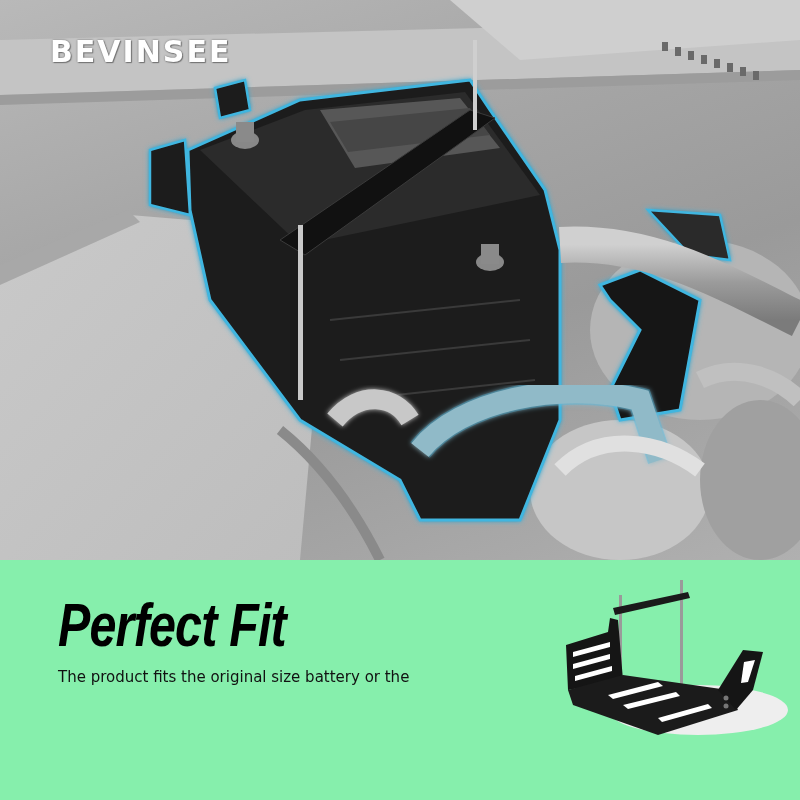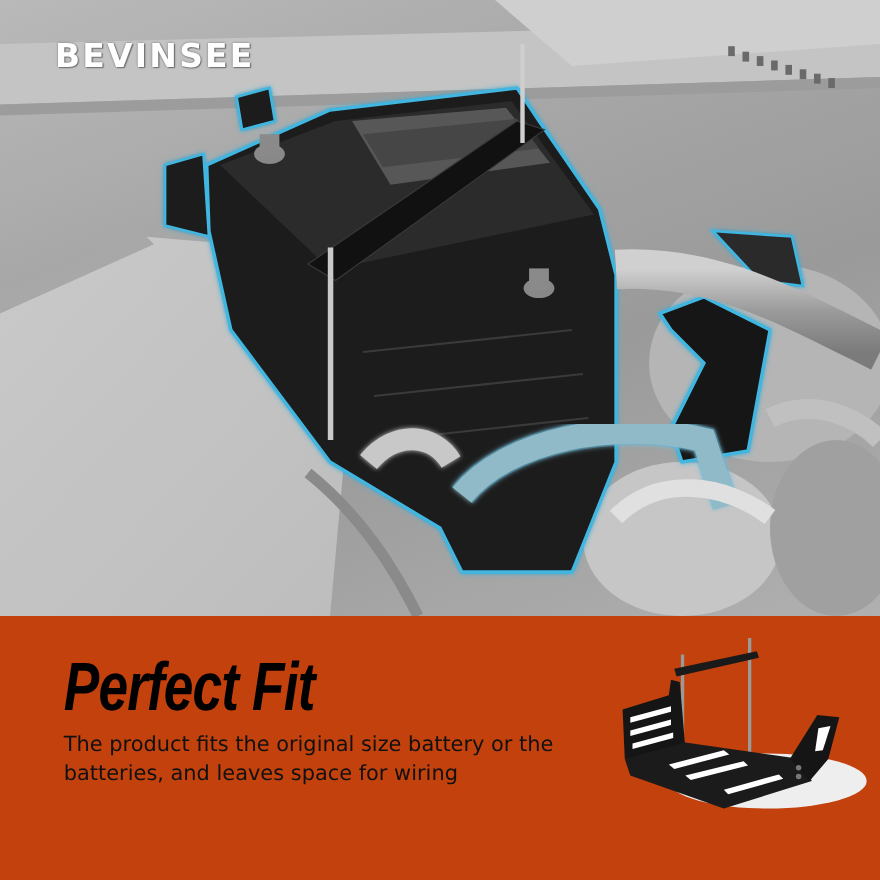--- a/index.html
+++ b/index.html
@@ -17,32 +17,32 @@
     .photo svg { position: absolute; left: 0; top: 0; }
     .logo {
       position: absolute; left: 50px; top: 34px;
       font-family: "DejaVu Sans", sans-serif; font-weight: bold;
       font-size: 30px; letter-spacing: 2px; color: #ffffff;
       text-shadow: 0 0 2px #666, 1px 1px 1px #777;
     }
     
     .copy {
       position: absolute; left: 0; top: 560px; width: 800px; height: 240px;
-      background: #c2410c;
+      background: #86efac;
     }
     .headline {
       position: absolute; left: 58px; top: 34px;
       font-family: "Liberation Sans", sans-serif; font-weight: bold; font-style: italic;
       font-size: 62px; line-height: 62px; color: #000000;
       transform: scaleX(0.78); transform-origin: left top;
       letter-spacing: -1px;
     }
     .desc {
       position: absolute; left: 58px; top: 104px; width: 500px;
-      font-family: "DejaVu Sans", sans-serif; font-size: 19px; line-height: 26px;
+      font-family: "DejaVu Sans", sans-serif; font-size: 15px; line-height: 26px;
       color: #111111;
     }
     .desc span { display: block; white-space: nowrap; }
     .product {
       position: absolute; left: 548px; top: 10px; width: 240px; height: 180px;
     }
   </style>
 </head>
 <body>
 
@@ -129,21 +129,20 @@
     <path d="M560,470 C600,430 660,440 700,470" stroke="#e0e0e0" stroke-width="16" fill="none"></path>
   </svg>
 
   <div class="logo">BEVINSEE</div>
 </div>
 
 <div class="copy">
   <div class="headline">Perfect Fit</div>
   <div class="desc">
     <span>The product fits the original size battery or the</span>
-    <span>batteries, and leaves space for wiring</span>
   </div>
 
   <svg class="product" viewBox="0 0 240 180">
 
     <ellipse cx="150" cy="140" rx="90" ry="25" fill="#eeeeee"></ellipse>
 
     <rect x="71" y="25" width="3" height="125" fill="#9a9a9a"></rect>
     <rect x="132" y="10" width="3" height="110" fill="#9a9a9a"></rect>
 
     <path d="M65,38 L140,22 L142,28 L67,45 Z" fill="#1a1a1a"></path>

